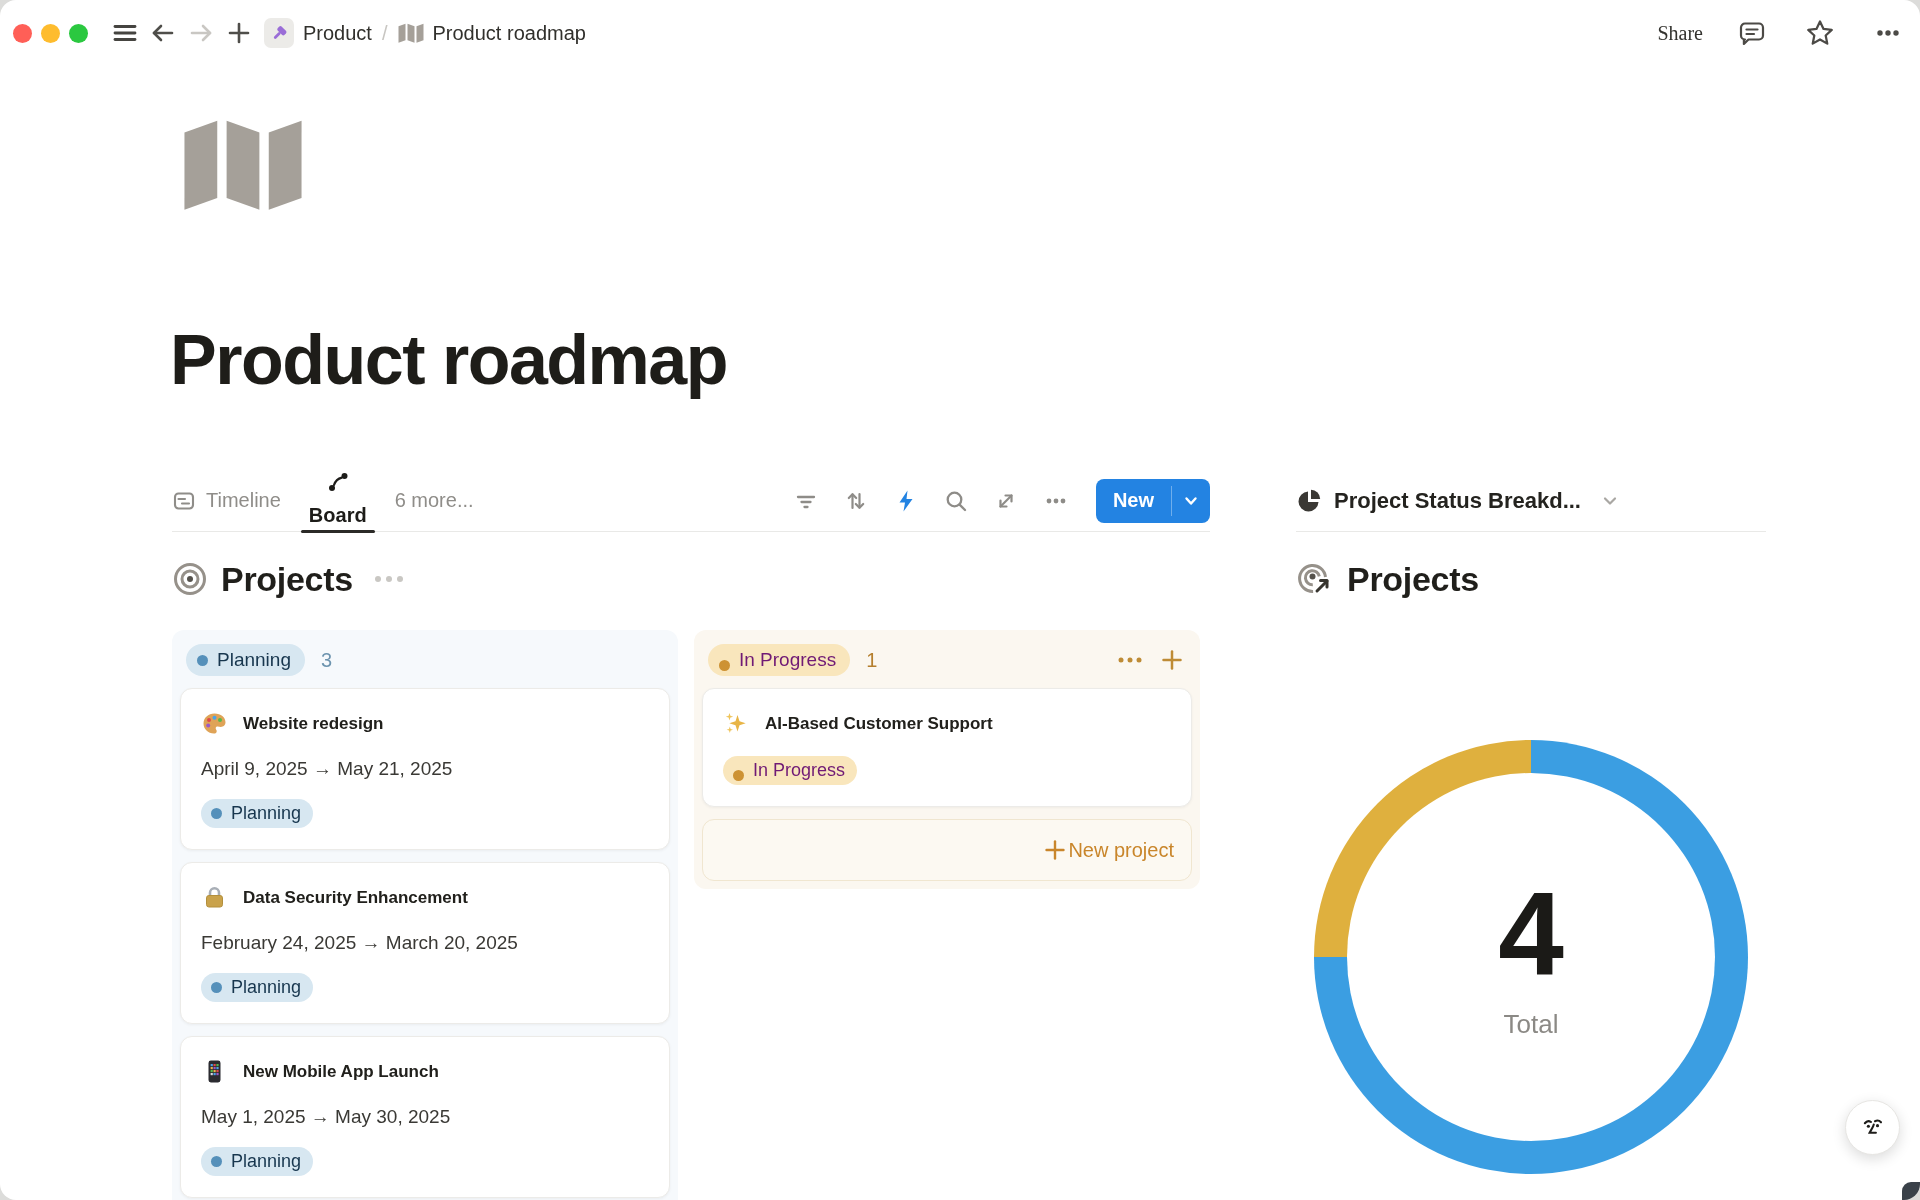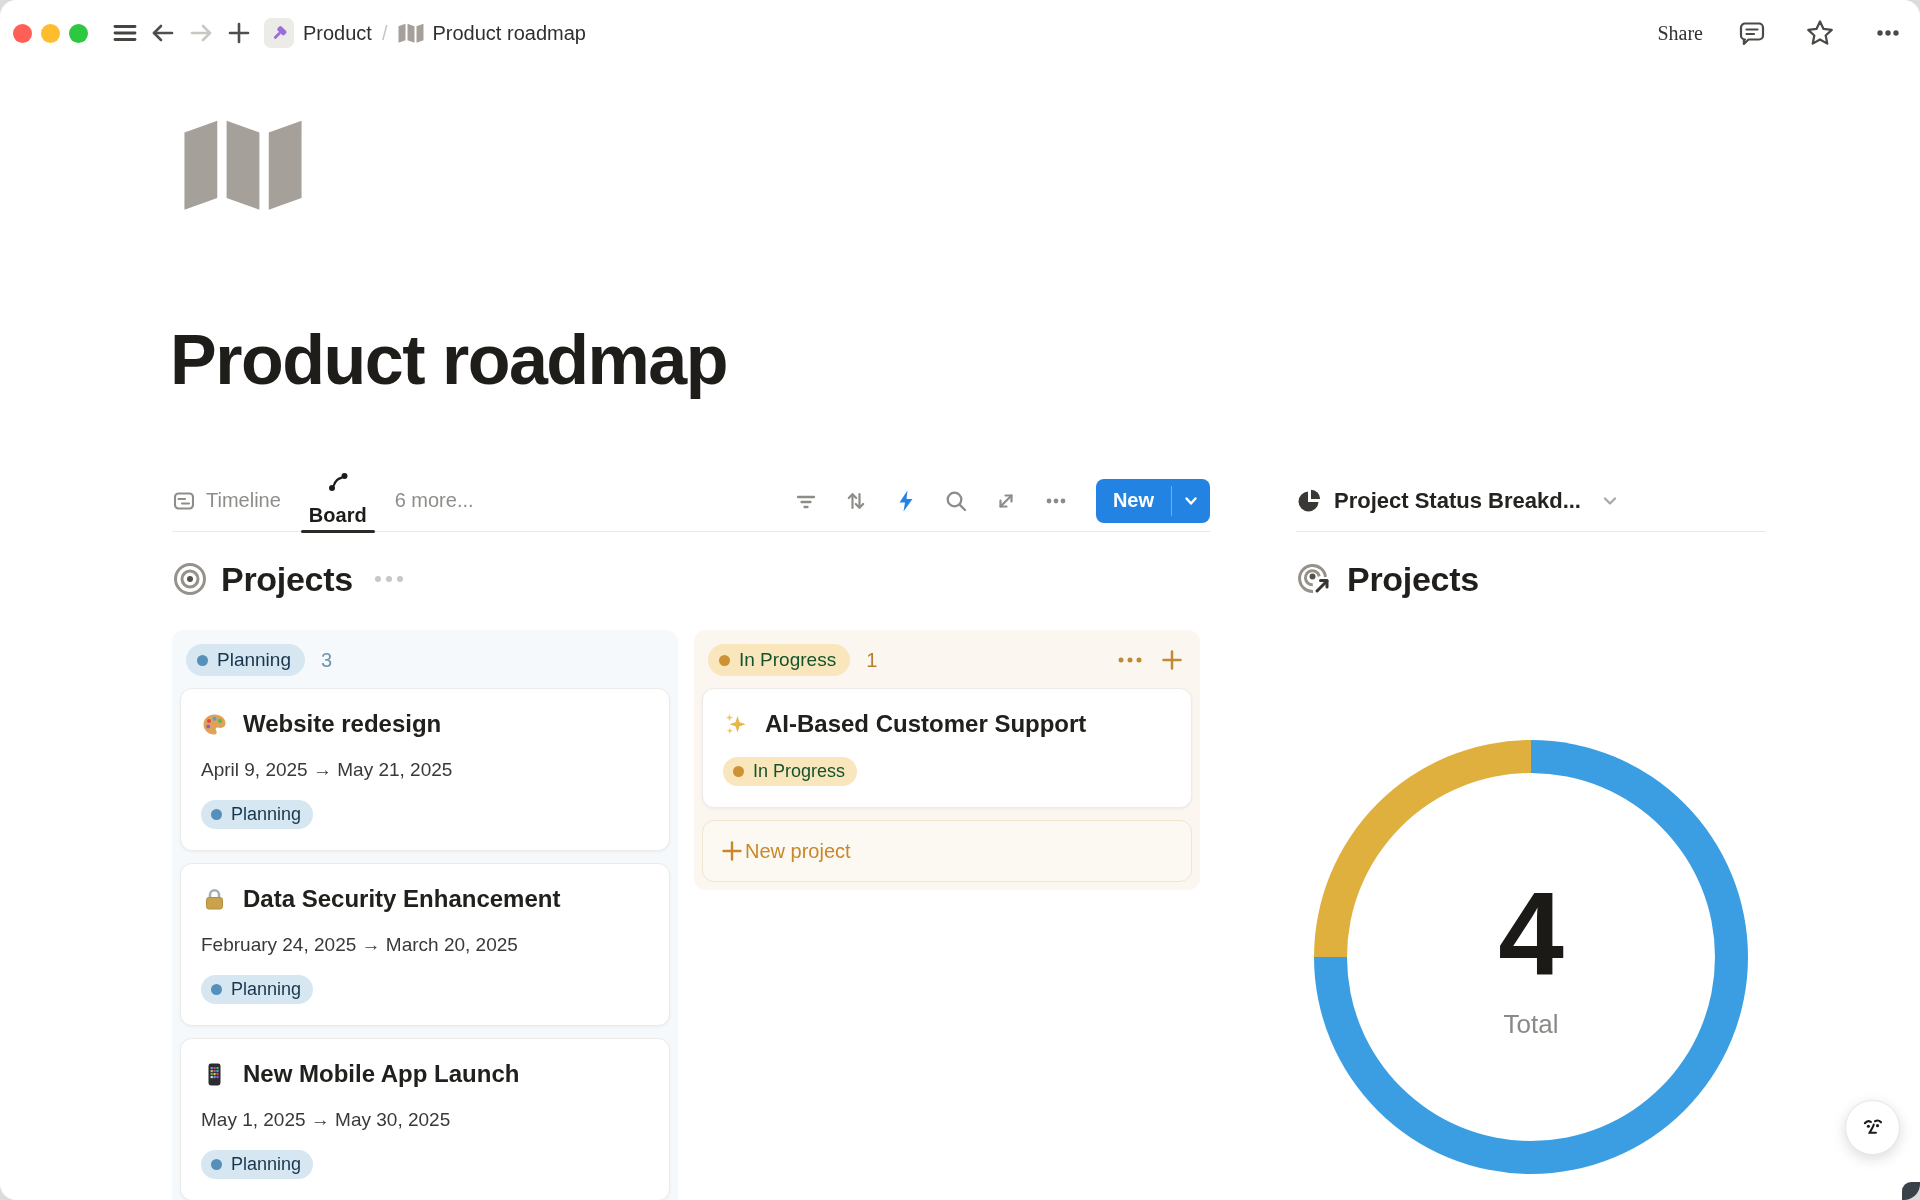--- a/index.html
+++ b/index.html
@@ -52,37 +52,37 @@
   .board { display:flex; gap:16px; margin-top:28px; align-items:flex-start; }
   .col { width:506px; border-radius:12px; padding:8px; }
   .col.planning { background:#F6F9FC; min-height:615px; }
   .col.inprogress { background:#FBF7F0; }
   .col-header { display:flex; align-items:center; padding:6px 8px 12px 6px; }
   .pill { display:inline-flex; align-items:center; gap:9px; border-radius:999px;
           font-size:19px; font-weight:500; padding:5px 14px 5px 11px; cursor:pointer; }
   .pill .dot { width:11px; height:11px; border-radius:50%; }
   .pill.blue { background:#D7E7F1; color:#17364E; }
   .pill.blue .dot { background:#5590BA; }
-  .pill.yellow { background:#F9E6BC; color:#14532d; }
+  .pill.yellow { background:#F9E6BC; color:#701a75;align-items:flex-end; }
   .pill.yellow .dot { background:#CD9233; }
   .col-count { margin-left:16px; font-size:20px; }
   .col-count.blue { color:#6D94AF; } .col-count.gold { color:#B57F2E; }
   .col-actions { margin-left:auto; display:flex; align-items:center; gap:16px; }
 
   .card { background:#fff; border-radius:12px; border:1px solid #ECEBE8;
           box-shadow:0 1px 3px rgba(15,15,15,.05); padding:21px 20px; margin-bottom:12px; cursor:pointer; }
-  .card-title { display:flex; align-items:center; gap:15px; font-size:24px; font-weight:600; color:#21201C; }
+  .card-title { display:flex; align-items:center; gap:15px; font-size:17px; font-weight:600; color:#21201C; }
   .card-emoji { width:27px; height:27px; flex:none; }
   .card-dates { margin-top:21px; font-size:19px; color:#3A3935; }
   .card-tag { margin-top:19px; }
   .card-tag .pill { font-size:18px; padding:4px 12px 4px 10px; }
 
   .new-project { display:flex; align-items:center; gap:1px; height:62px; border-radius:12px;
                  border:1px solid #F0E6D0; background:#FCF9F2; padding:0 17px;
-                 color:#C9862B; font-size:20px; font-weight:500; cursor:pointer; margin-top:2px; }
+                 color:#C9862B; font-size:20px; font-weight:500; cursor:pointer; margin-top:2px;justify-content:flex-end; }
 
   
   .main-right { position:absolute; left:1296px; top:470px; width:470px; }
   .right-header { height:62px; display:flex; align-items:center; gap:12px;
                   border-bottom:1px solid #E9E9E7; cursor:pointer; }
   .right-title { font-size:22px; font-weight:700; color:#24231F; }
   .donut-wrap { position:relative; width:434px; height:434px; margin:138px auto 0; }
   .donut { position:absolute; inset:0; border-radius:50%; }
   .donut::after { content:""; position:absolute; inset:33px; background:#fff; border-radius:50%; }
   .donut-center { position:absolute; inset:0; z-index:1; display:flex; flex-direction:column;

